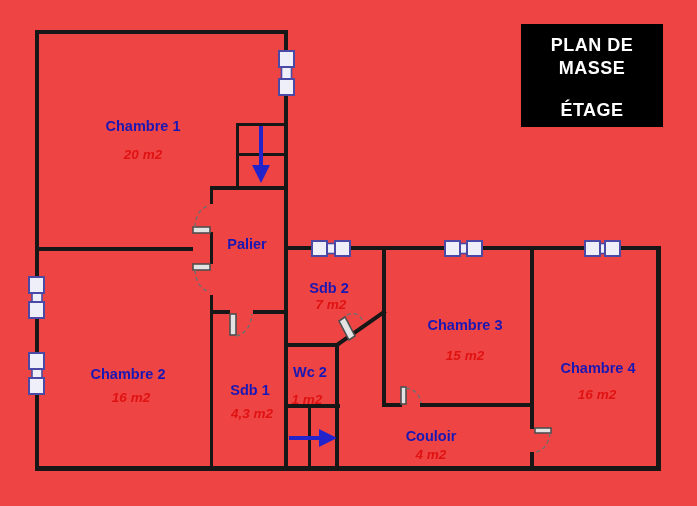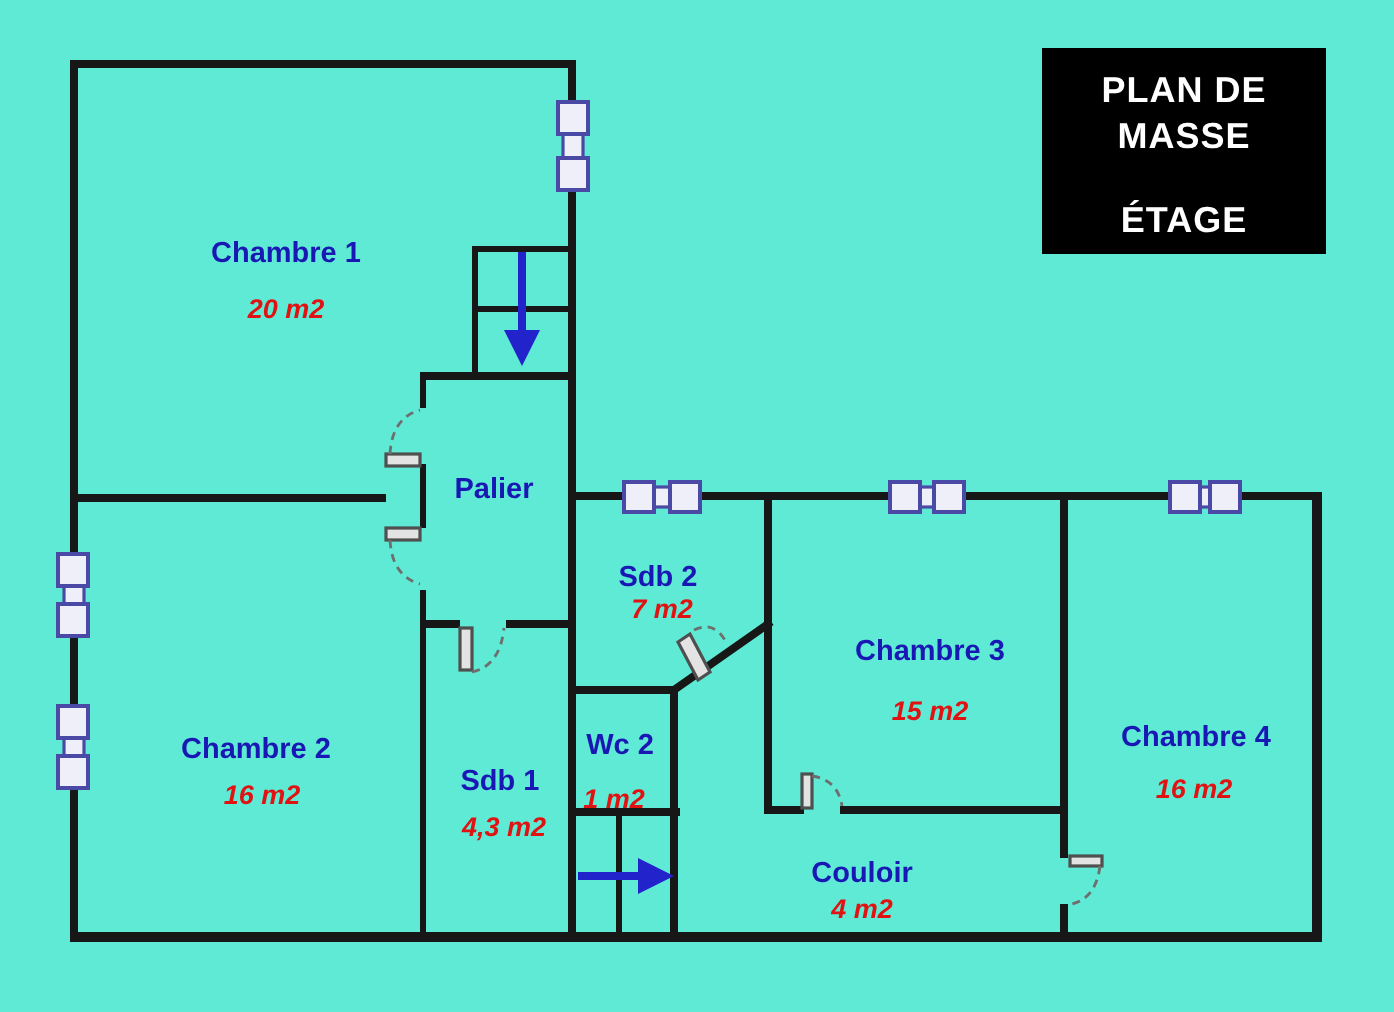--- a/index.html
+++ b/index.html
@@ -1,16 +1,16 @@
 <!DOCTYPE html>
 <html><head>
 <meta charset="utf-8">
 <style>
   html,body{margin:0;padding:0;background:#ffffff;}
-  .stage{position:relative;width:697px;height:506px;background:#5eead4;overflow:hidden;
+  .stage{position:relative;width:697px;height:506px;background:#ef4444;overflow:hidden;
          font-family:"Liberation Sans",sans-serif;text-align:center;}
   svg{display:block}
   .wall{fill:#171717;}
   .wall-line{stroke:#171717;stroke-width:4;fill:none;stroke-linecap:square;}
   .win{fill:#efeffa;stroke:#4a4aa6;stroke-width:2;}
   .win-bar{fill:#efeffa;stroke:#4a4aa6;stroke-width:1.6;}
   .door-leaf{fill:#e3e3e3;stroke:#4f4f4f;stroke-width:1.6;}
   .door-arc{fill:none;stroke:#6e6e6e;stroke-width:1.4;stroke-dasharray:4 3;}
   .arrow{stroke:#2323cc;stroke-width:4;fill:none;}
   .arrow-head{fill:#2323cc;stroke:none;}

